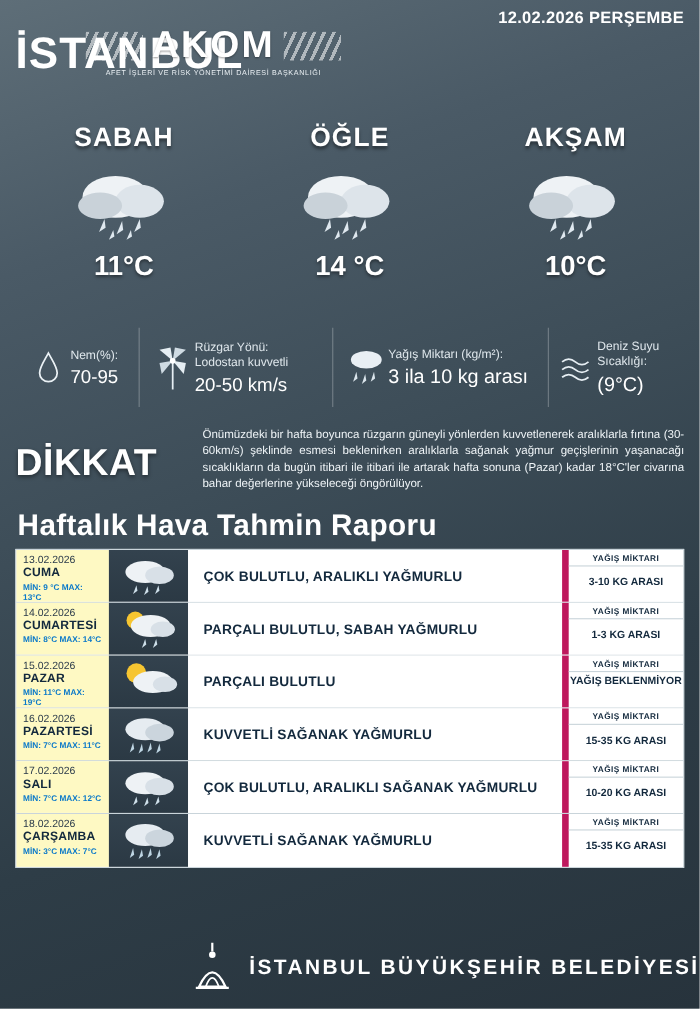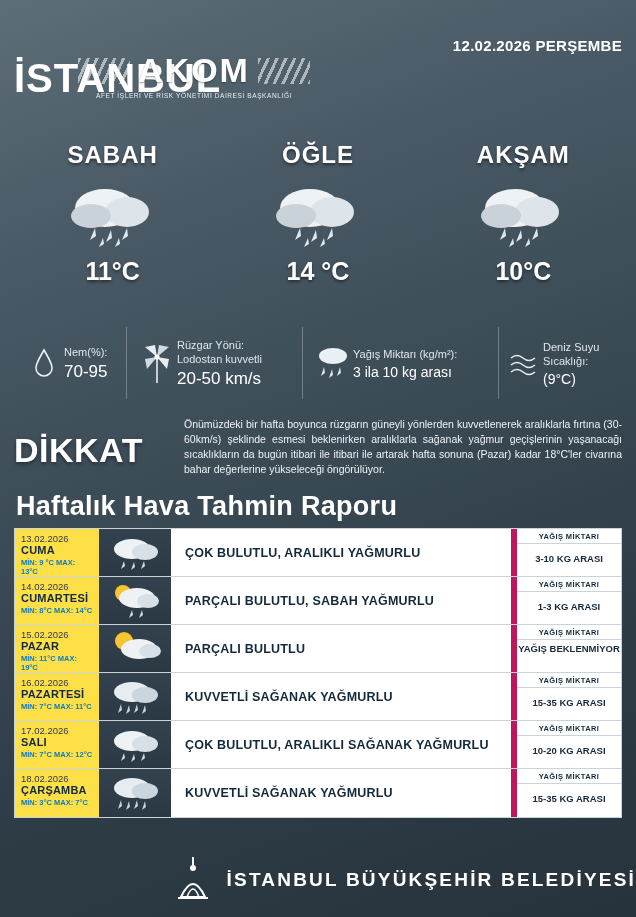--- a/index.html
+++ b/index.html
@@ -11,21 +11,20 @@
     color: #fff;
     overflow: hidden;
     position: relative;
   }
 
   
   .header {
     position: relative;
     height: 104px;
     padding: 8px 14px 0 14px;
-    margin-top: 29px;
   }
   .date-line {
     text-align: right;
     font-size: 15px;
     font-weight: bold;
     letter-spacing: .3px;
     color: #ffffff;
   }
   .city {
     text-align: left;
@@ -96,21 +95,21 @@
   .detail {
     display: flex;
     align-items: center;
     padding: 0 10px;
     height: 72px;
   }
   .detail + .detail { border-left: 1px solid rgba(255,255,255,.28); }
   .d-icon { width: 40px; display: flex; justify-content: center; align-items: center; }
   .d-text { font-size: 11px; line-height: 14px; color: #dfe7ec; }
   .d-value { font-size: 17px; color: #ffffff; margin-top: 3px; }
-  .d-value.small { font-size: 14px; }
+  .d-value.small { font-size: 18px; }
   .d1 { flex: 0 0 112px; }
   .d2 { flex: 0 0 176px; align-items: center; }
   .d3 { flex: 0 0 196px; }
   .d4 { flex: 1; }
 
   
   .dikkat-row {
     display: flex;
     align-items: flex-start;
     margin: 6px 14px 0 14px;
@@ -145,21 +144,21 @@
     background: #ffffff;
   }
   .row {
     display: flex;
     height: 48px;
     border-bottom: 1px solid #c9d4da;
   }
   .row:last-child { border-bottom: none; }
   .c-date {
     flex: 0 0 84px;
-    background: #fde047;
+    background: #fef9c3;
     color: #13293d;
     padding: 4px 5px 0 6px;
   }
   .c-date .dt { font-size: 9.5px; color: #2a3a4a; }
   .c-date .day { font-size: 11px; font-weight: bold; color: #13293d; letter-spacing: .2px; }
   .c-date .mm {
     font-size: 7.5px; font-weight: bold; color: #13293d; margin-top: 2px;
   }
   .c-date .mm span { color: #0b79c9; }
   .c-icon {

